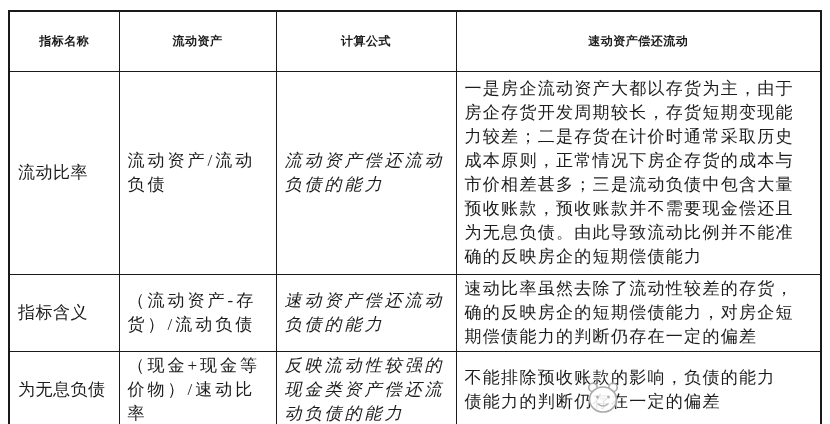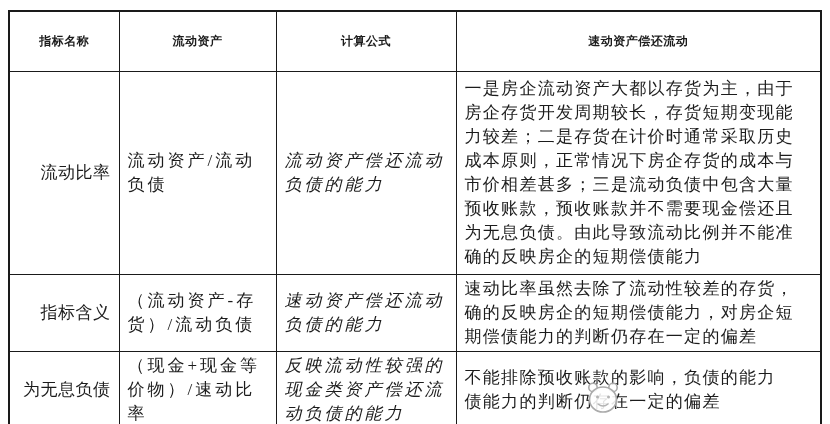--- a/index.html
+++ b/index.html
@@ -31,21 +31,21 @@
   }
   .indicators td{
     font-size:17px;line-height:24px;vertical-align:middle;
     padding:2px 8px;
   }
   thead tr{height:27px;}
   tbody tr:nth-child(1){height:203px;}
   tbody tr:nth-child(2){height:75px;}
   tbody tr:nth-child(3){height:75px;}
   .pre{white-space:pre-line;}
-  .c-name{text-align:right;padding:2px 4px;letter-spacing:0.5px;}
+  .c-name{text-align:left;padding:2px 4px;letter-spacing:0.5px;}
   .c-formula{letter-spacing:3px;margin-left:44px;}
   .c-meaning{letter-spacing:3px;font-style:italic;}
   .c-feature{letter-spacing:1.3px;}
   .watermark{
     position:absolute;left:585px;top:378px;height:38px;
     display:flex;align-items:center;gap:5px;
   }
   .watermark .face{width:36px;height:36px;flex:0 0 auto;}
   .watermark .wm-text{
     font-family:"Liberation Sans","DejaVu Sans",sans-serif;

